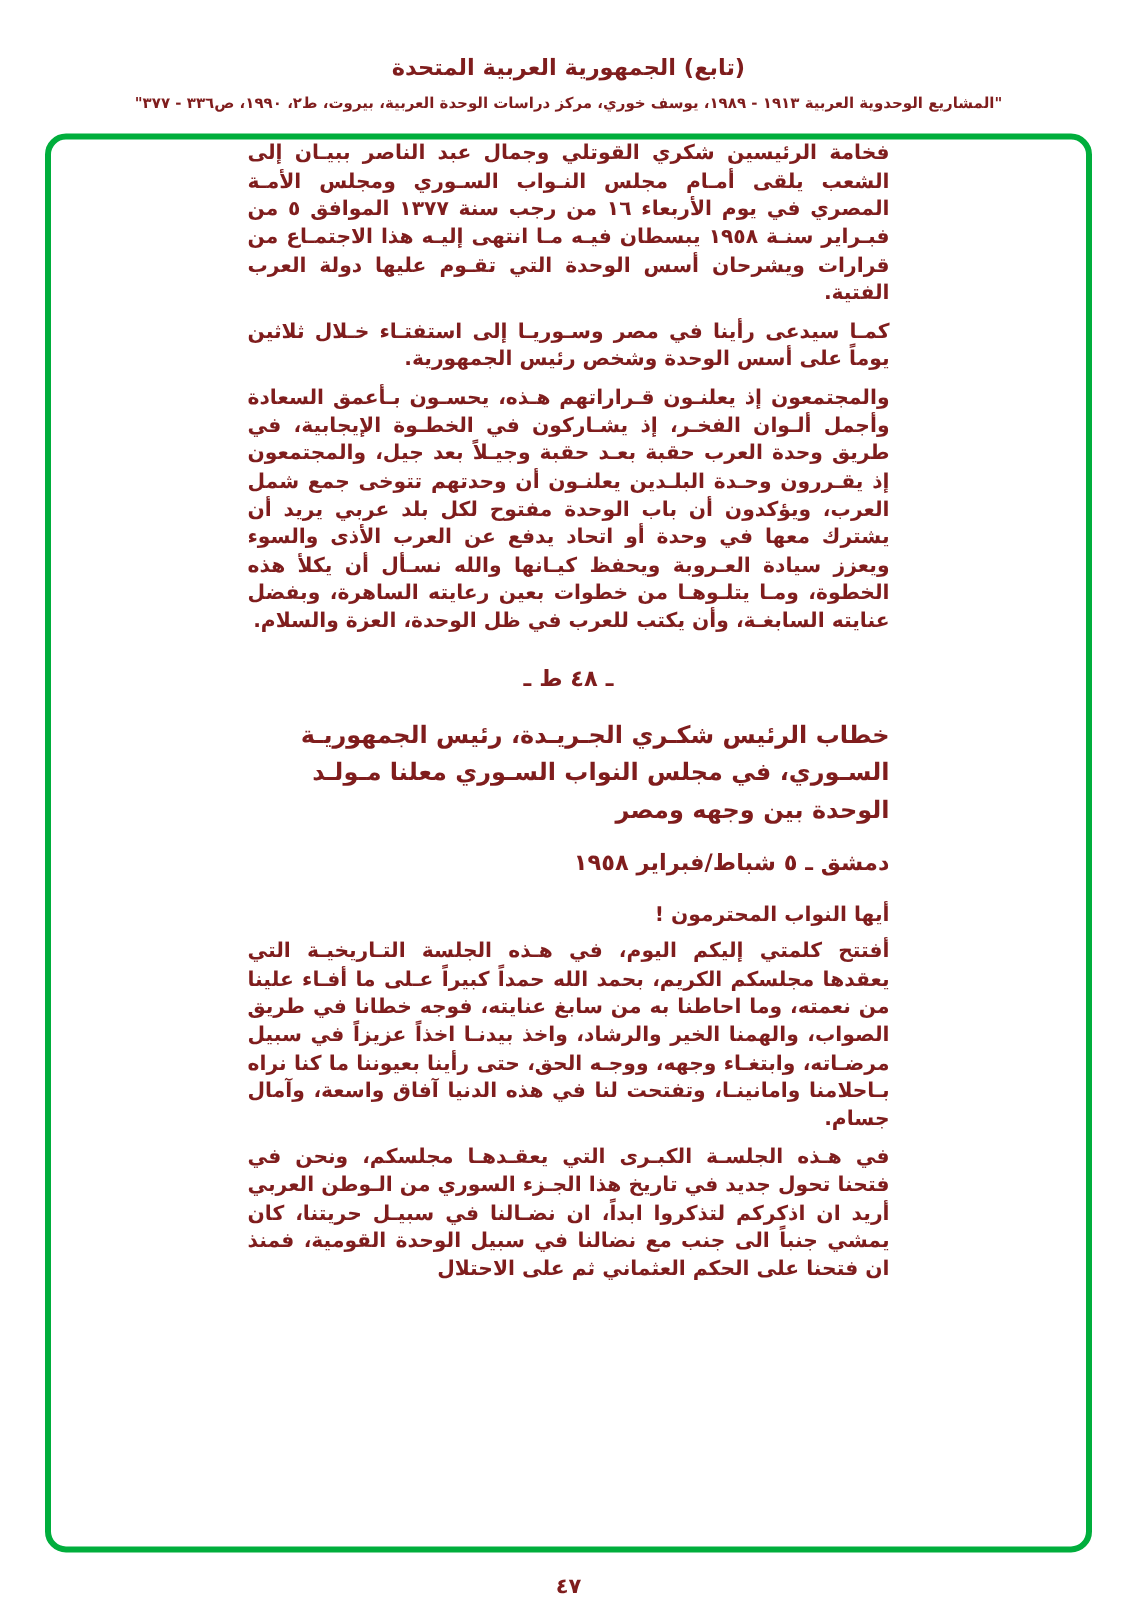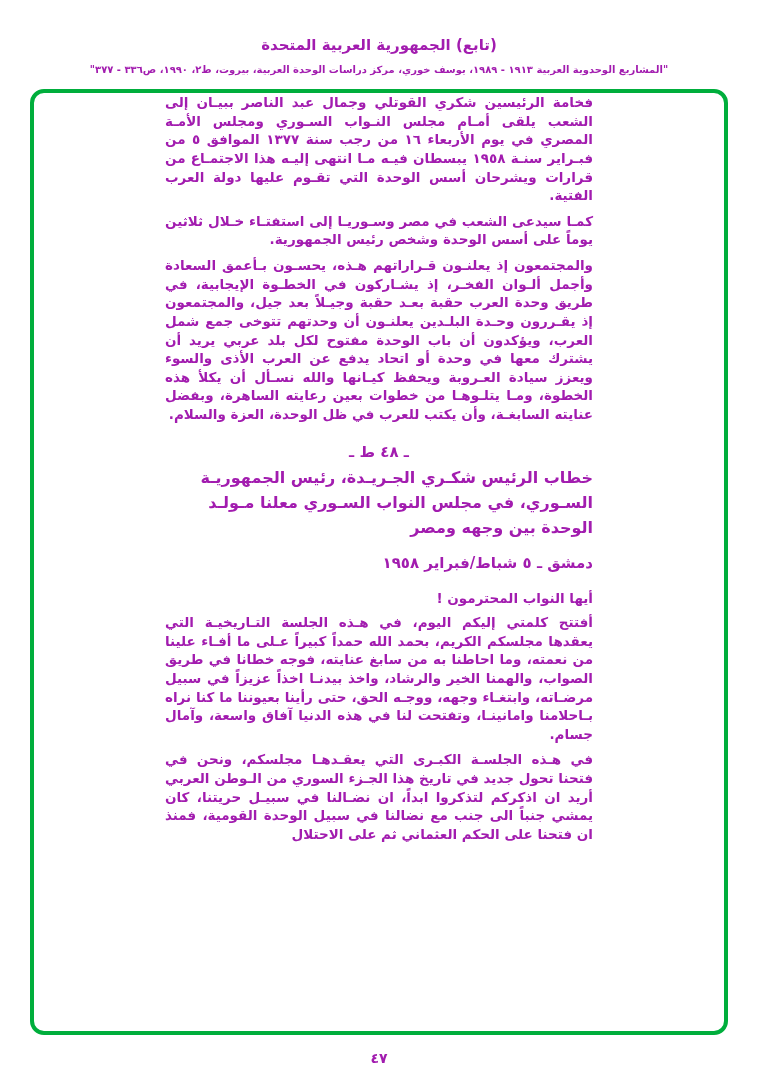--- a/index.html
+++ b/index.html
@@ -3,21 +3,21 @@
 <meta charset="utf-8">
 <style>
   html, body { margin: 0; padding: 0; background: #e8e8e8; }
   .page {
     position: relative;
     width: 758px;
     height: 1078px;
     margin: 0 auto;
     background: #ffffff;
     font-family: "DejaVu Sans", sans-serif;
-    color: #a21caf;
+    color: #7f1d1d;
     overflow: hidden;
   }
   .header { padding-top: 36px; text-align: center; direction: rtl; }
   .header-title { font-size: 15px; font-weight: bold; }
   .header-citation { margin-top: 10px; font-size: 10px; font-weight: bold; letter-spacing: 0; }
   .frame {
     box-sizing: border-box;
     width: 698px;
     height: 946px;
     margin: 14px auto 0 auto;
@@ -32,21 +32,21 @@
     font-size: 13.5px;
     line-height: 1.38;
     font-weight: bold;
   }
   .content p { margin: 0 0 7px 0; }
   .section-heading {
     margin: 18px 0 16px 0;
     font-weight: bold;
     text-align: right;
   }
-  .section-number { text-align: center; font-size: 15px; margin-bottom: 4px; }
+  .section-number { text-align: center; font-size: 15px; margin-bottom: 16px; }
   .section-title { font-size: 16px; line-height: 1.55; }
   .section-date { font-size: 15px; margin-top: 12px; }
   .reference { margin-bottom: 10px !important; }
   .salutation { margin-bottom: 5px !important; }
   .page-number {
     position: absolute;
     bottom: 12px;
     left: 0;
     right: 0;
     text-align: center;
@@ -61,21 +61,21 @@
 
   <div class="header">
     <div class="header-title">(تابع) الجمهورية العربية المتحدة</div>
     <div class="header-citation">"المشاريع الوحدوية العربية ١٩١٣ - ١٩٨٩، يوسف خوري، مركز دراسات الوحدة العربية، بيروت، ط٢، ١٩٩٠، ص٣٣٦ - ٣٧٧"</div>
   </div>
 
   <div class="frame" style="border-color: rgb(0, 174, 60);">
     <div class="content">
 
       <p>فخامة الرئيسين شكري القوتلي وجمال عبد الناصر ببيـان إلى الشعب يلقى أمـام مجلس النـواب السـوري ومجلس الأمـة المصري في يوم الأربعاء ١٦ من رجب سنة ١٣٧٧ الموافق ٥ من فبـراير سنـة ١٩٥٨ يبسطان فيـه مـا انتهى إليـه هذا الاجتمـاع من قرارات ويشرحان أسس الوحدة التي تقـوم عليها دولة العرب الفتية.</p>
-      <p>كمـا سيدعى الشعب في مصر وسـوريـا إلى استفتـاء خـلال ثلاثين يوماً على أسس الوحدة وشخص رئيس الجمهورية.</p>
+      <p>كمـا سيدعى رأينا في مصر وسـوريـا إلى استفتـاء خـلال ثلاثين يوماً على أسس الوحدة وشخص رئيس الجمهورية.</p>
       <p>والمجتمعون إذ يعلنـون قـراراتهم هـذه، يحسـون بـأعمق السعادة وأجمل ألـوان الفخـر، إذ يشـاركون في الخطـوة الإيجابية، في طريق وحدة العرب حقبة بعـد حقبة وجيـلاً بعد جيل، والمجتمعون إذ يقـررون وحـدة البلـدين يعلنـون أن وحدتهم تتوخى جمع شمل العرب، ويؤكدون أن باب الوحدة مفتوح لكل بلد عربي يريد أن يشترك معها في وحدة أو اتحاد يدفع عن العرب الأذى والسوء ويعزز سيادة العـروبة ويحفظ كيـانها والله نسـأل أن يكلأ هذه الخطوة، ومـا يتلـوهـا من خطوات بعين رعايته الساهرة، وبفضل عنايته السابغـة، وأن يكتب للعرب في ظل الوحدة، العزة والسلام.</p>
 
       <div class="section-heading">
         <div class="section-number">ـ ٤٨ ط ـ</div>
         <div class="section-title">خطاب الرئيس شكـري الجـريـدة، رئيس الجمهوريـة</div>
         <div class="section-title">السـوري، في مجلس النواب السـوري معلنا مـولـد</div>
         <div class="section-title">الوحدة بين وجهه ومصر</div>
         <div class="section-date">دمشق ـ ٥ شباط/فبراير ١٩٥٨</div>
       </div>
 

